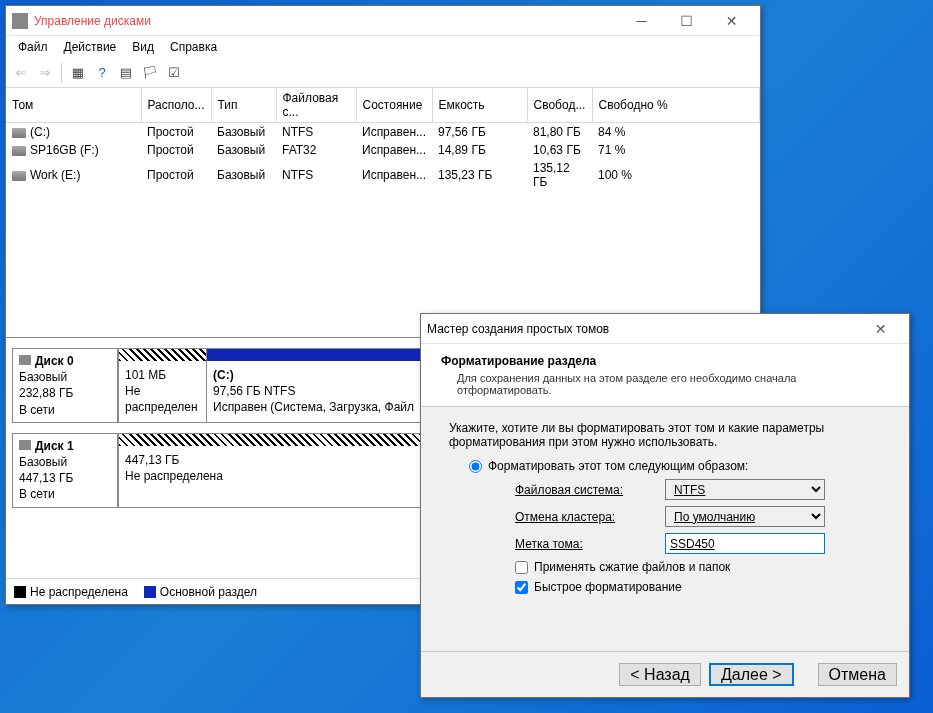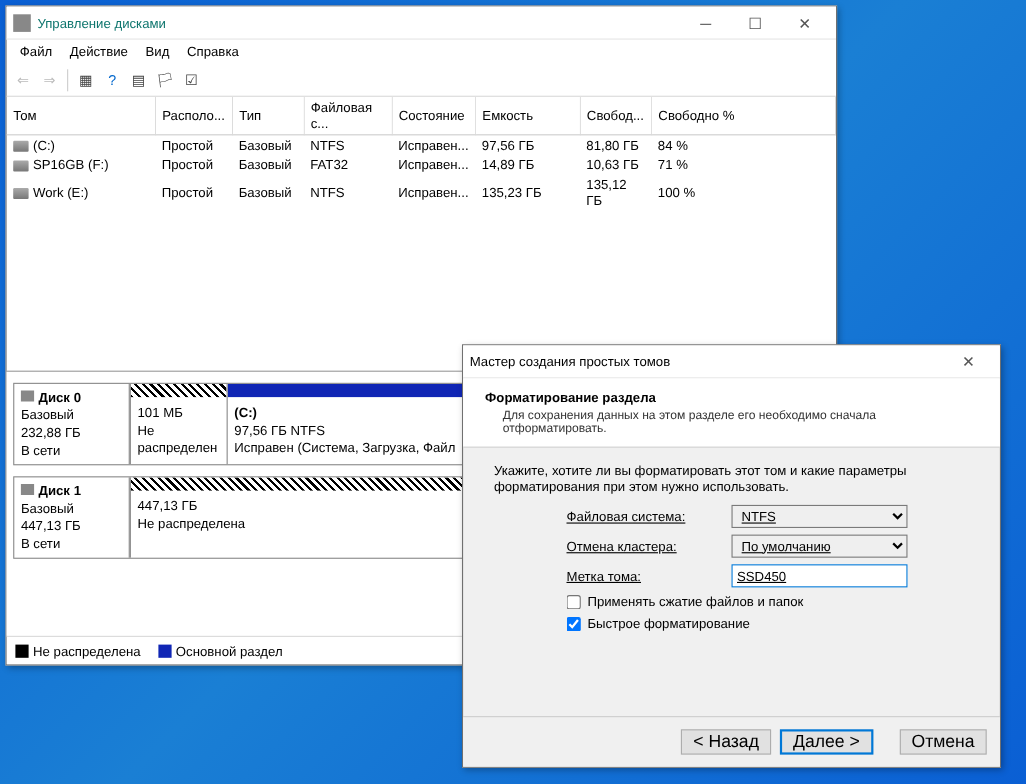--- a/index.html
+++ b/index.html
@@ -3,21 +3,21 @@
 <meta charset="utf-8">
 <style>
 * { box-sizing: border-box; margin: 0; padding: 0; font-family: "Segoe UI", Tahoma, sans-serif; font-size: 12px; }
 body { background: linear-gradient(135deg, #0a5fd4 0%, #1a7fd4 50%, #0a5fd4 100%); width: 933px; height: 713px; overflow: hidden; position: relative; }
 
 
 .window { position: absolute; background: #fff; border: 1px solid #707070; box-shadow: 2px 2px 6px rgba(0,0,0,.3); }
 .main-window { left: 5px; top: 5px; width: 756px; height: 600px; display: flex; flex-direction: column; }
 .titlebar { height: 30px; display: flex; align-items: center; padding: 0 6px; background: #fff; border-bottom: 1px solid #e5e5e5; }
 .titlebar .icon { width: 16px; height: 16px; margin-right: 6px; background: #888; display:inline-block;}
-.titlebar .title { flex: 1; color: #0f766e; font-size:12px;}
+.titlebar .title { flex: 1; color: #ef4444; font-size:12px;}
 .winbtns { display: flex; }
 .winbtn { width: 45px; height: 28px; display: flex; align-items: center; justify-content: center; font-size: 14px; color: #555; }
 
 .menubar { height: 22px; display: flex; align-items: center; padding: 0 4px; }
 .menuitem { padding: 2px 8px; cursor: default; }
 
 .toolbar { height: 30px; display: flex; align-items: center; padding: 2px 4px; border-bottom: 1px solid #d9d9d9; gap:2px;}
 .tbtn { width: 22px; height: 22px; border: 1px solid transparent; display:flex; align-items:center; justify-content:center; font-size:13px; color:#444;}
 .tbtn.disabled { color:#bbb; }
 .tsep { width:1px; height:20px; background:#ccc; margin:0 3px;}
@@ -191,20 +191,24 @@
         <div class="winbtn close">✕</div>
       </div>
   </div>
   <div class="wiz-head">
     <div class="h1">Форматирование раздела</div>
     <div class="h2">Для сохранения данных на этом разделе его необходимо сначала отформатировать.</div>
   </div>
   <div class="wiz-body">
     <div style="margin-bottom:10px;">Укажите, хотите ли вы форматировать этот том и какие параметры форматирования при этом нужно использовать.</div>
 
+    <div class="radio-row">
+      <input type="radio" name="fmt" checked="" style="">
+      <label>Форматировать этот том следующим образом:</label>
+    </div>
 
     <div class="form-row">
       <label>Файловая система:</label>
       <select><option>NTFS</option></select>
     </div>
     <div class="form-row">
       <label>Отмена кластера:</label>
       <select><option>По умолчанию</option></select>
     </div>
     <div class="form-row">

